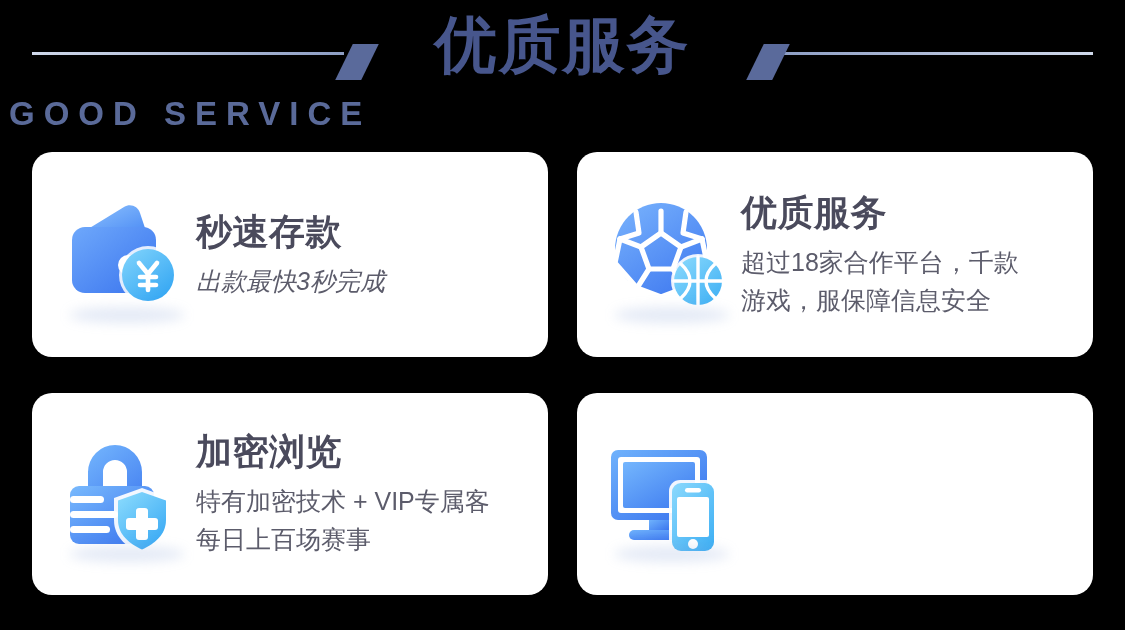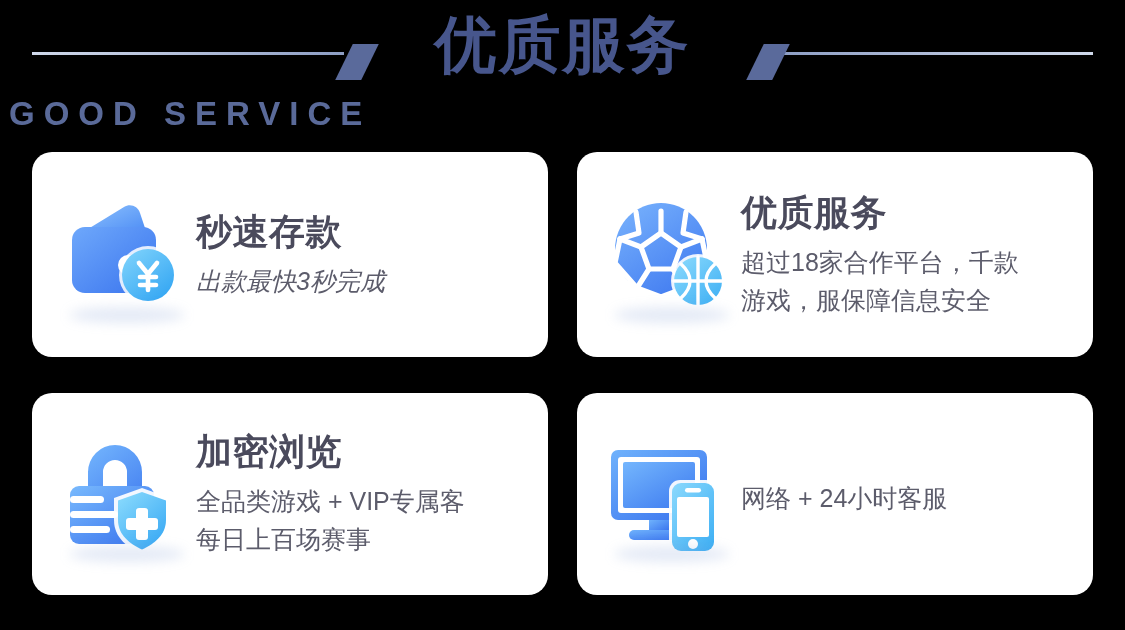--- a/index.html
+++ b/index.html
@@ -286,21 +286,21 @@
           <path d="M84 64 L108 72.5 V92 C108 107 96 116 84 121.5 C72 116 60 107 60 92 V72.5 Z" fill="url(#l-shield)"></path>
           <g fill="#ffffff">
             <rect x="78" y="80" width="12" height="32" rx="3"></rect>
             <rect x="68" y="90" width="32" height="12" rx="3"></rect>
           </g>
         </svg>
       </div>
       <div class="card-text">
         <div class="card-title">加密浏览</div>
         <div class="card-desc">
-          <div>全品类游戏 + VIP专属客</div>
+          <div>特有加密技术 + VIP专属客</div>
           <div>每日上百场赛事</div>
         </div>
       </div>
     </div>
 
     <div class="card">
       <div class="card-icon">
         <div class="icon-shadow"></div>
         <svg viewBox="0 0 132 132" width="132" height="132" aria-hidden="true">
           <defs>
@@ -327,19 +327,18 @@
 
           <rect x="66" y="52" width="48" height="74" rx="11" fill="#ffffff" opacity="0.92"></rect>
           <rect x="69" y="55" width="42" height="68" rx="9" fill="url(#p-case)"></rect>
           <rect x="82" y="60" width="16" height="4.5" rx="2.2" fill="#ffffff"></rect>
           <rect x="74" y="69" width="32" height="40" rx="2" fill="#ffffff"></rect>
           <circle cx="90" cy="116" r="5" fill="#ffffff"></circle>
         </svg>
       </div>
       <div class="card-text">
         <div class="card-desc">
-          <div>网络 + 24小时客服</div>
         </div>
       </div>
     </div>
 
   </div>
 </div>
 
 </body></html>

